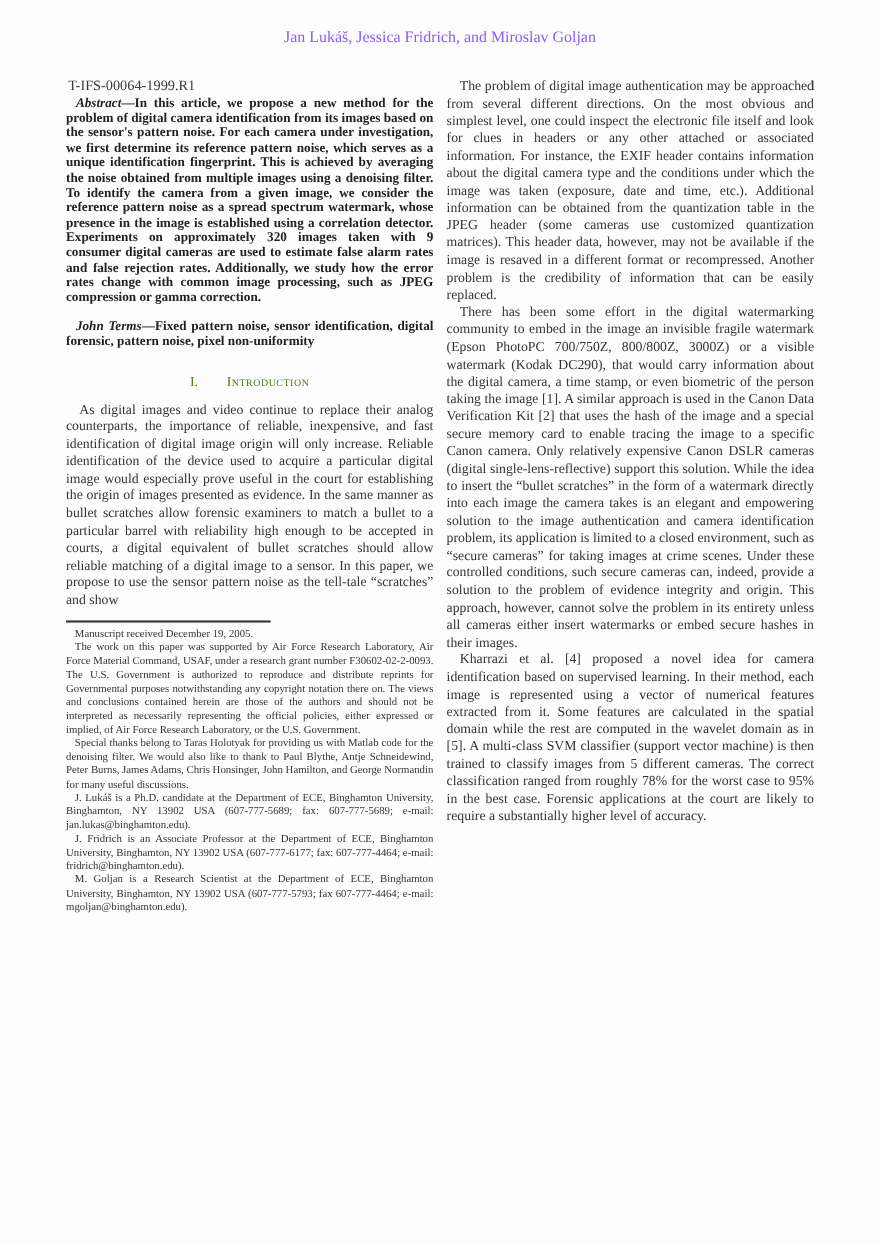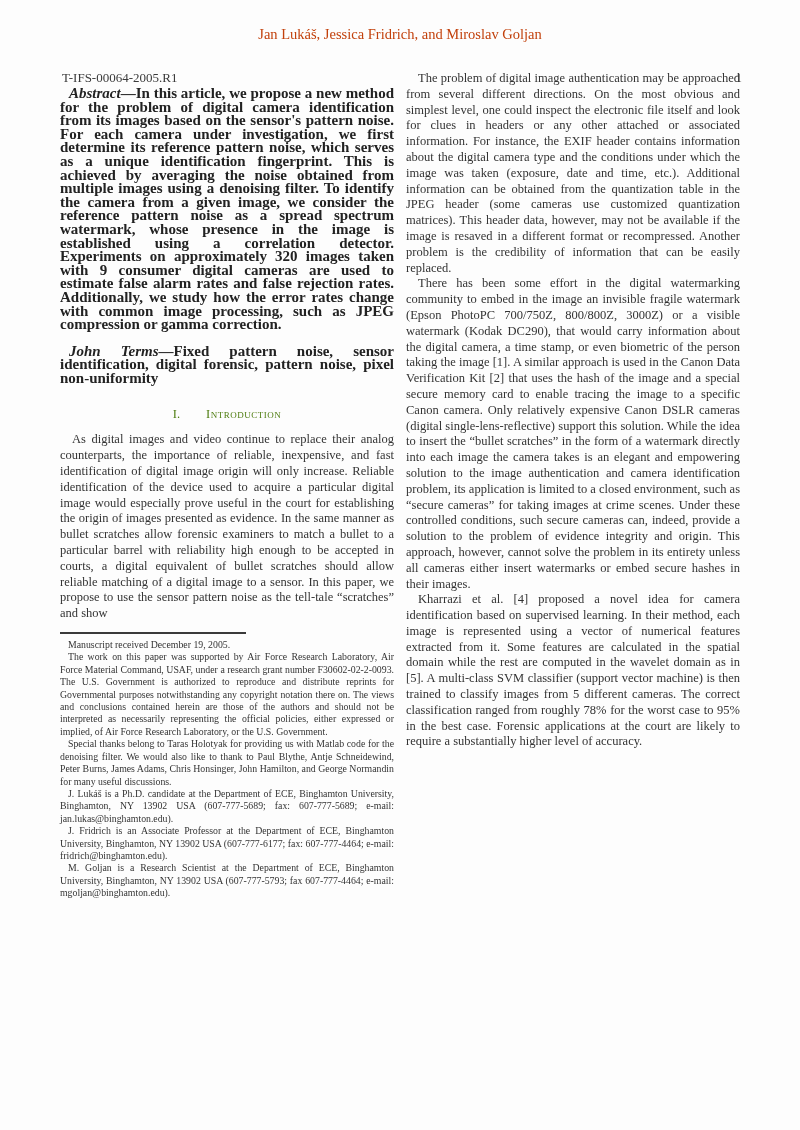--- a/index.html
+++ b/index.html
@@ -35,35 +35,35 @@
     font-size: 29px;
     line-height: 37px;
     font-weight: normal;
     color: #1e1e1e;
     letter-spacing: 0.2px;
   }
   .authors {
     margin-top: 26px;
     text-align: center;
     font-size: 14.5px;
-    color: #c2410c;
+    color: #8b5cf6;
   }
   .columns {
     display: flex;
     gap: 12px;
     padding: 0 60px;
     margin-top: 28px;
     text-align: justify;
   }
   .col { flex: 1 1 0; min-width: 0; }
 
   .abstract, .index-terms {
     margin: 0;
     font-weight: bold;
-    font-size: 15px;
+    font-size: 12px;
     line-height: 13.6px;
     color: #222;
     text-indent: 9px;
   }
   .abstract { margin-top: 16px; }
   .index-terms { margin-top: 13px; }
   .lead-label { font-style: italic; font-weight: bold; }
 
   .section-heading {
     margin: 22px 0 10px 0;
@@ -101,21 +101,21 @@
     text-indent: 8px;
     text-align: justify;
   }
 </style>
 </head>
 <body>
 
 <div class="page">
 
   <header class="running-head">
-    <span>T-IFS-00064-2005.R1</span>
+    <span>T-IFS-00064-1999.R1</span>
     <span>1</span>
   </header>
 
 
   <div class="authors">Jan Lukáš, Jessica Fridrich, and Miroslav Goljan</div>
 
   <div class="columns">
 
     <div class="col">
 

